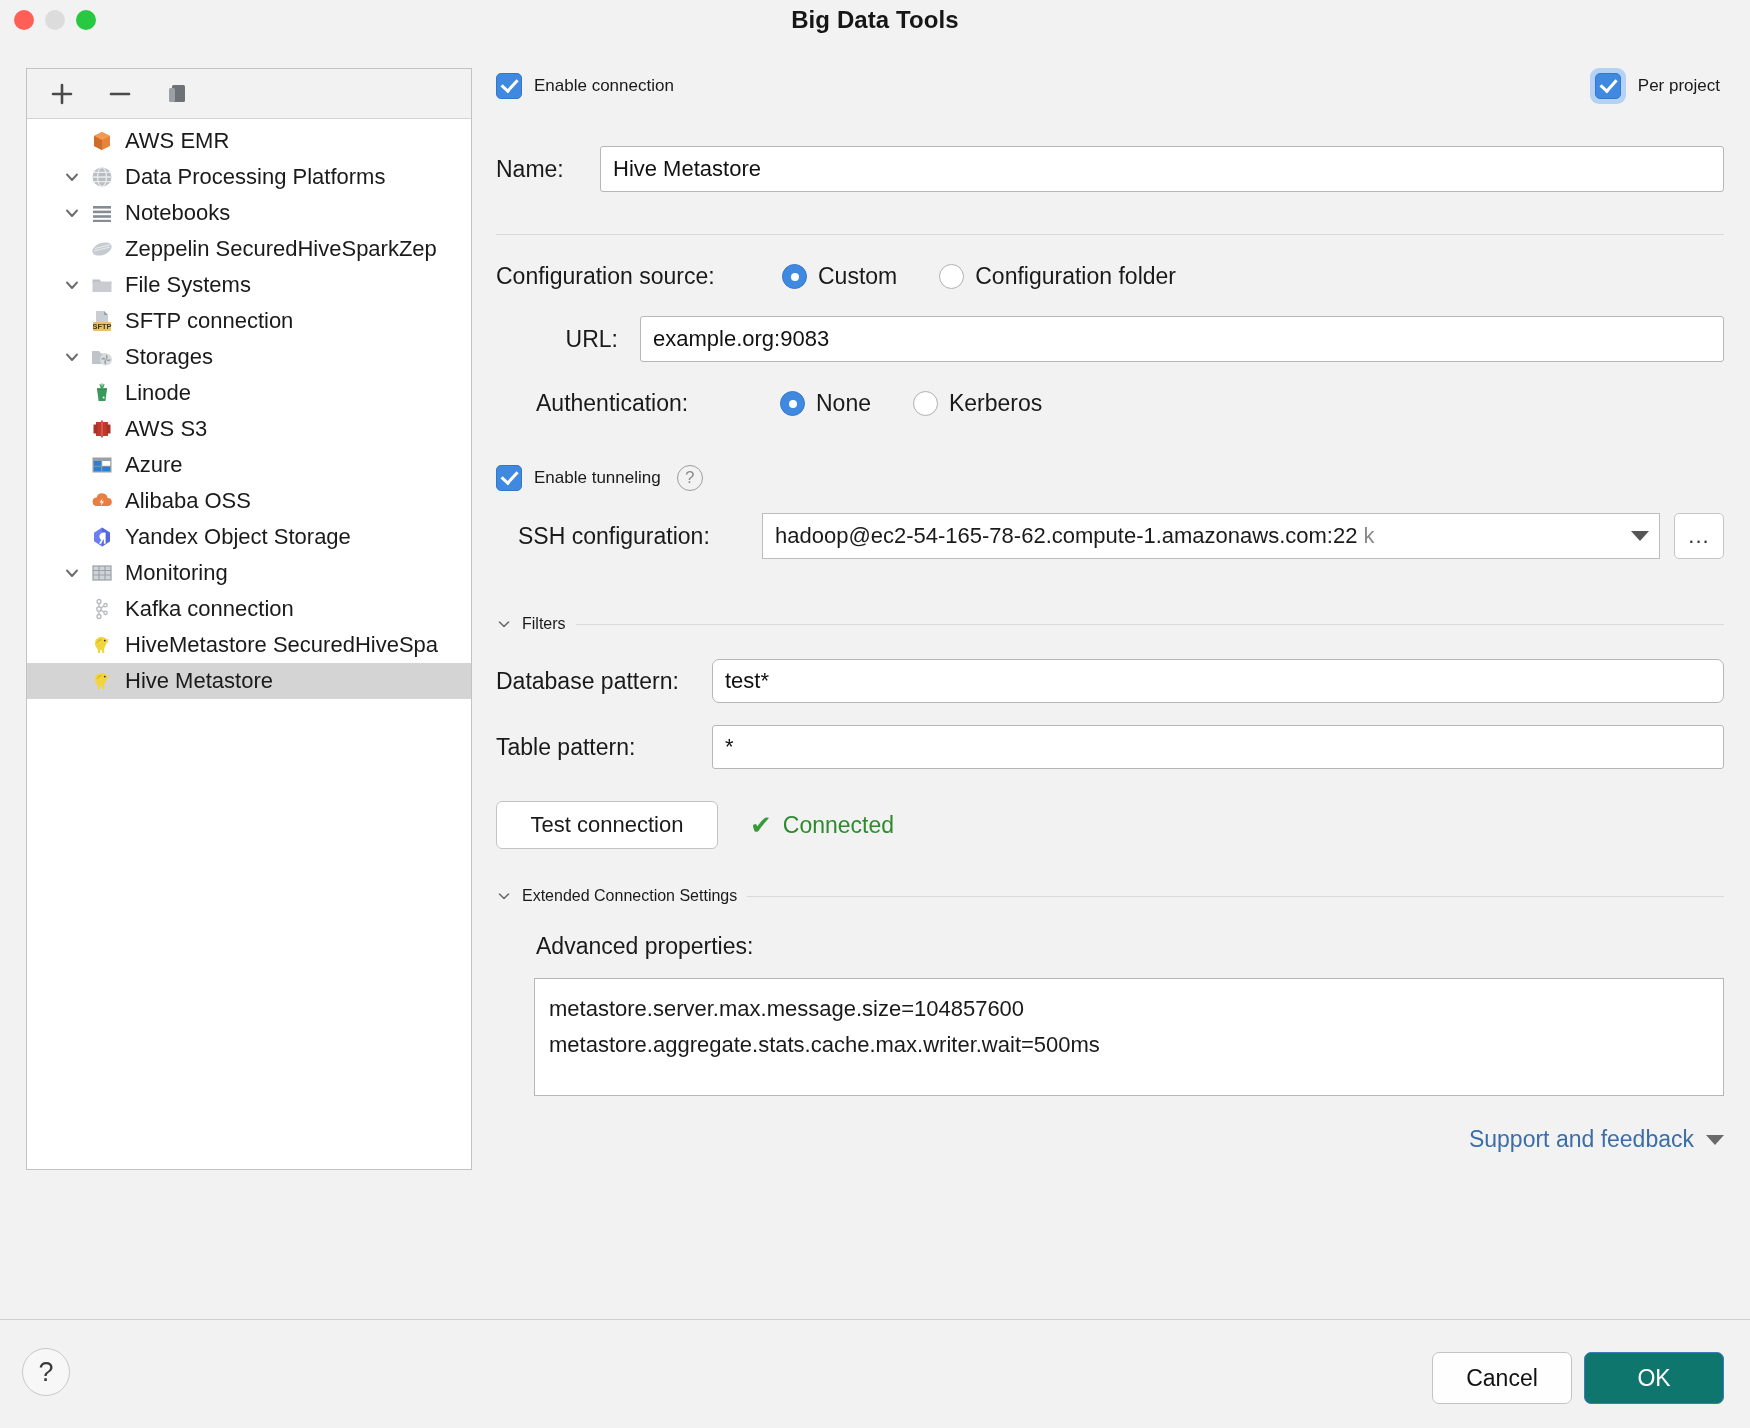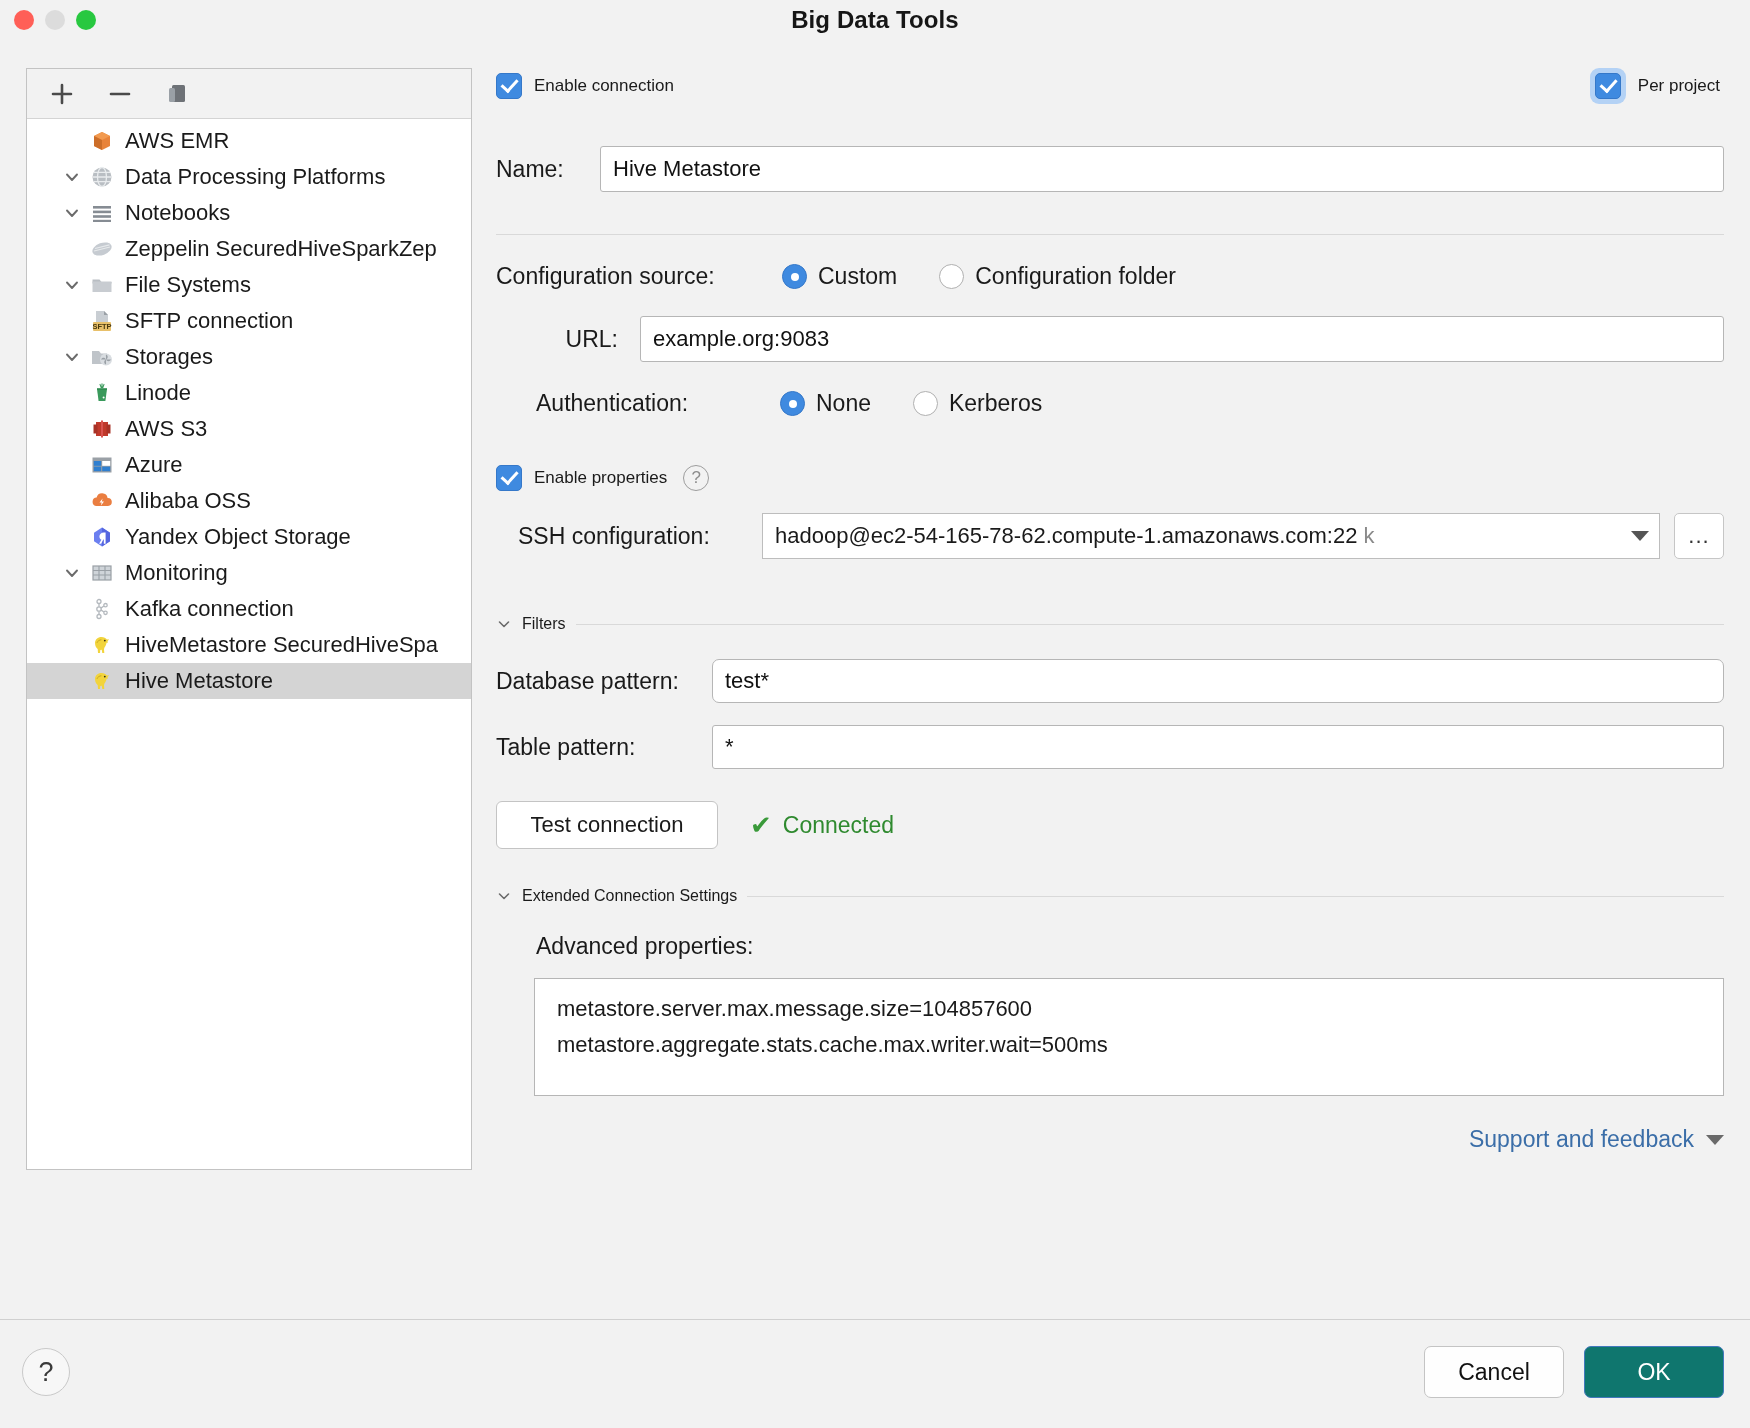--- a/index.html
+++ b/index.html
@@ -204,21 +204,21 @@
 
   .connected {
     color: #2f8a2f; font-size: 23px;
     display: inline-flex; align-items: center; gap: 11px;
   }
   .check-ic { color: #3a9a3a; font-size: 26px; line-height: 1; }
 
   .props {
     background: #fff; border: 1px solid #b6b6b6;
     height: 118px; box-sizing: border-box;
-    padding: 12px 22px;
+    padding: 12px 14px;
     font-size: 22px; line-height: 1.65;
     overflow: hidden;
   }
 
   .link {
     color: #3b6ea8; font-size: 23px;
     display: inline-flex; align-items: center; gap: 8px;
   }
   .link .caret { border-top-color: #6a6a6a; margin-left: 4px; }
 
@@ -230,22 +230,22 @@
   }
   #help-btn {
     position: absolute; left: 22px; top: 28px;
     width: 48px; height: 48px; border-radius: 50%;
     border: 1px solid #c9c9c9; background: #f7f7f7;
     display: flex; align-items: center; justify-content: center;
     font-size: 27px; color: #3a3a3a;
     box-sizing: border-box;
   }
   #footer-actions {
-    position: absolute; right: 26px; top: 26px;
-    display: flex; gap: 20px;
+    position: absolute; right: 26px; top: 32px;
+    display: flex; gap: 12px;
   }
   #cancel-button {
     width: 140px; height: 52px;
     background: #fefefe; border: 1px solid #c4c4c4; border-radius: 7px;
     display: flex; align-items: center; justify-content: center;
     font-size: 23px; color: #111; box-sizing: border-box;
   }
   #ok-button {
     width: 140px; height: 52px;
     background: #0f766e; border: 1px solid #4278bd; border-radius: 7px;
@@ -546,21 +546,21 @@
       </div>
       <div class="row" style="margin-left:42px;">
         <span class="rb"></span>
         <span class="rb-label">Kerberos</span>
       </div>
     </div>
 
     <div class="row" style="margin-top:48px;">
       <div class="row">
         <span class="cb on"></span>
-        <span class="cb-label">Enable properties</span>
+        <span class="cb-label">Enable tunneling</span>
       </div>
       <span class="help-q">?</span>
     </div>
 
     <div class="row" style="margin-top:22px;">
       <div class="lbl" style="width:244px; padding-left:22px;">SSH configuration:</div>
       <div class="combo">
         <span class="cval"><span>hadoop@ec2-54-165-78-62.compute-1.amazonaws.com:22</span> <span class="dim">k</span></span>
         <span class="caret"></span>
       </div>

